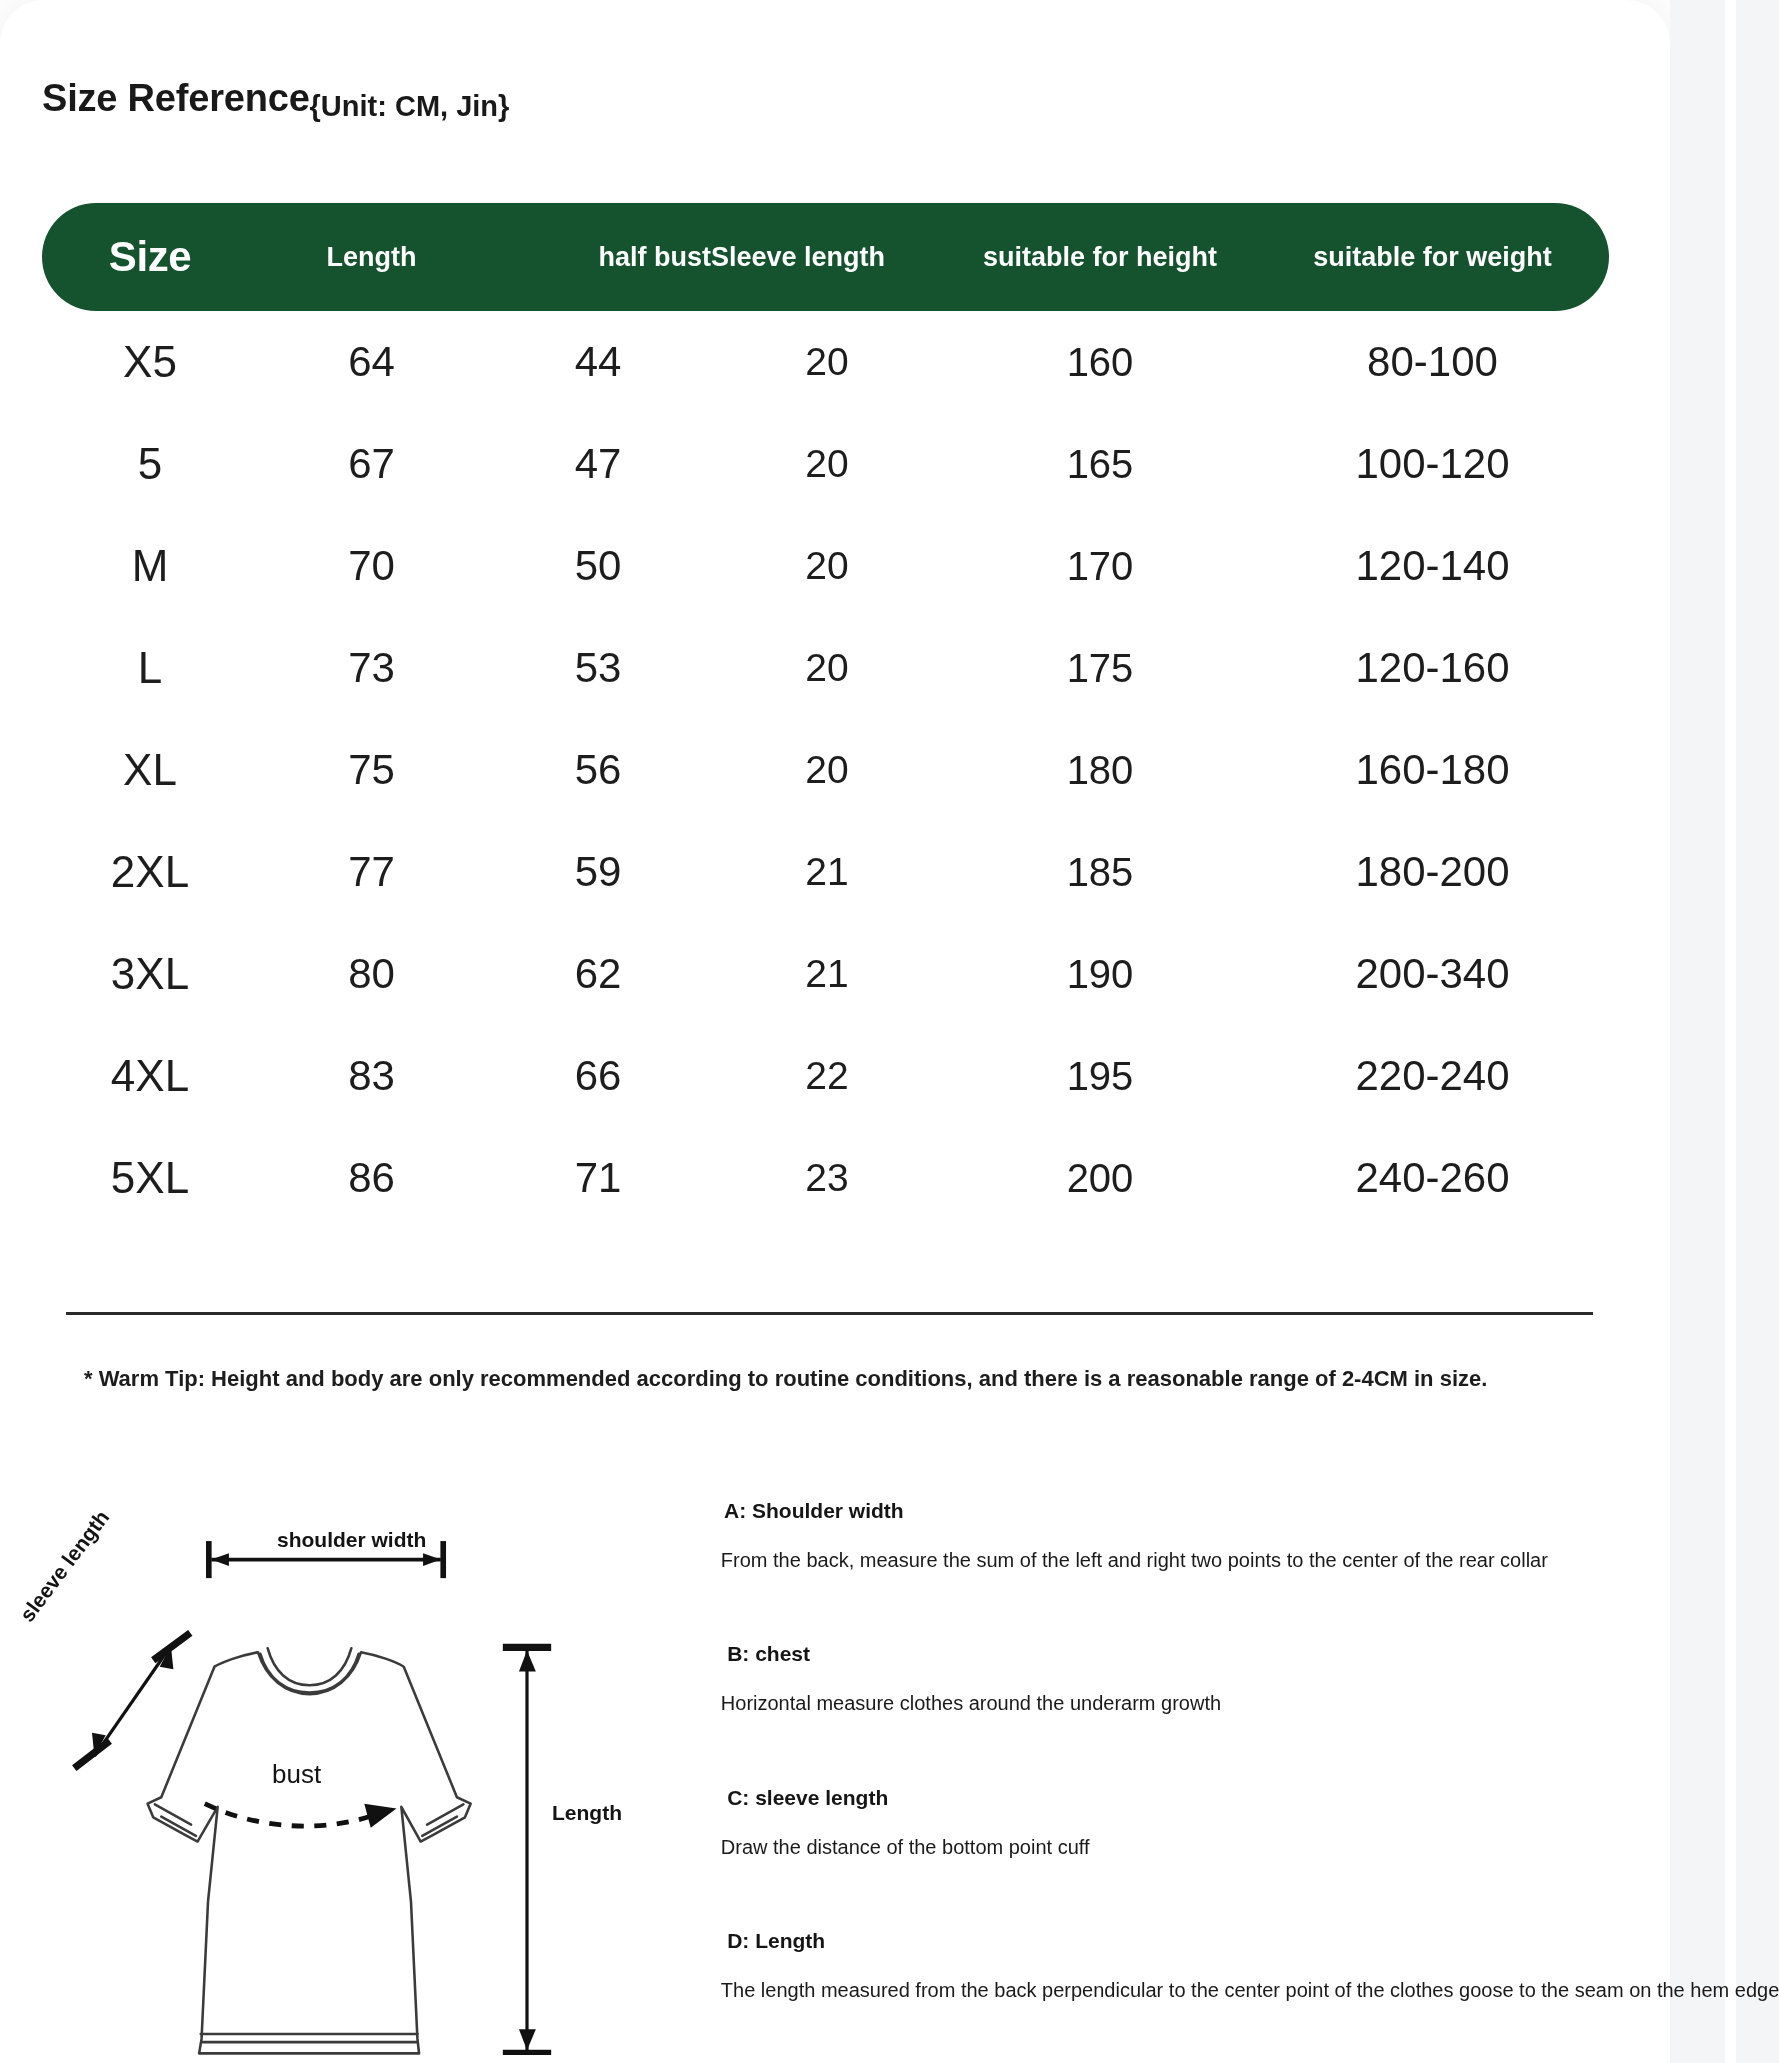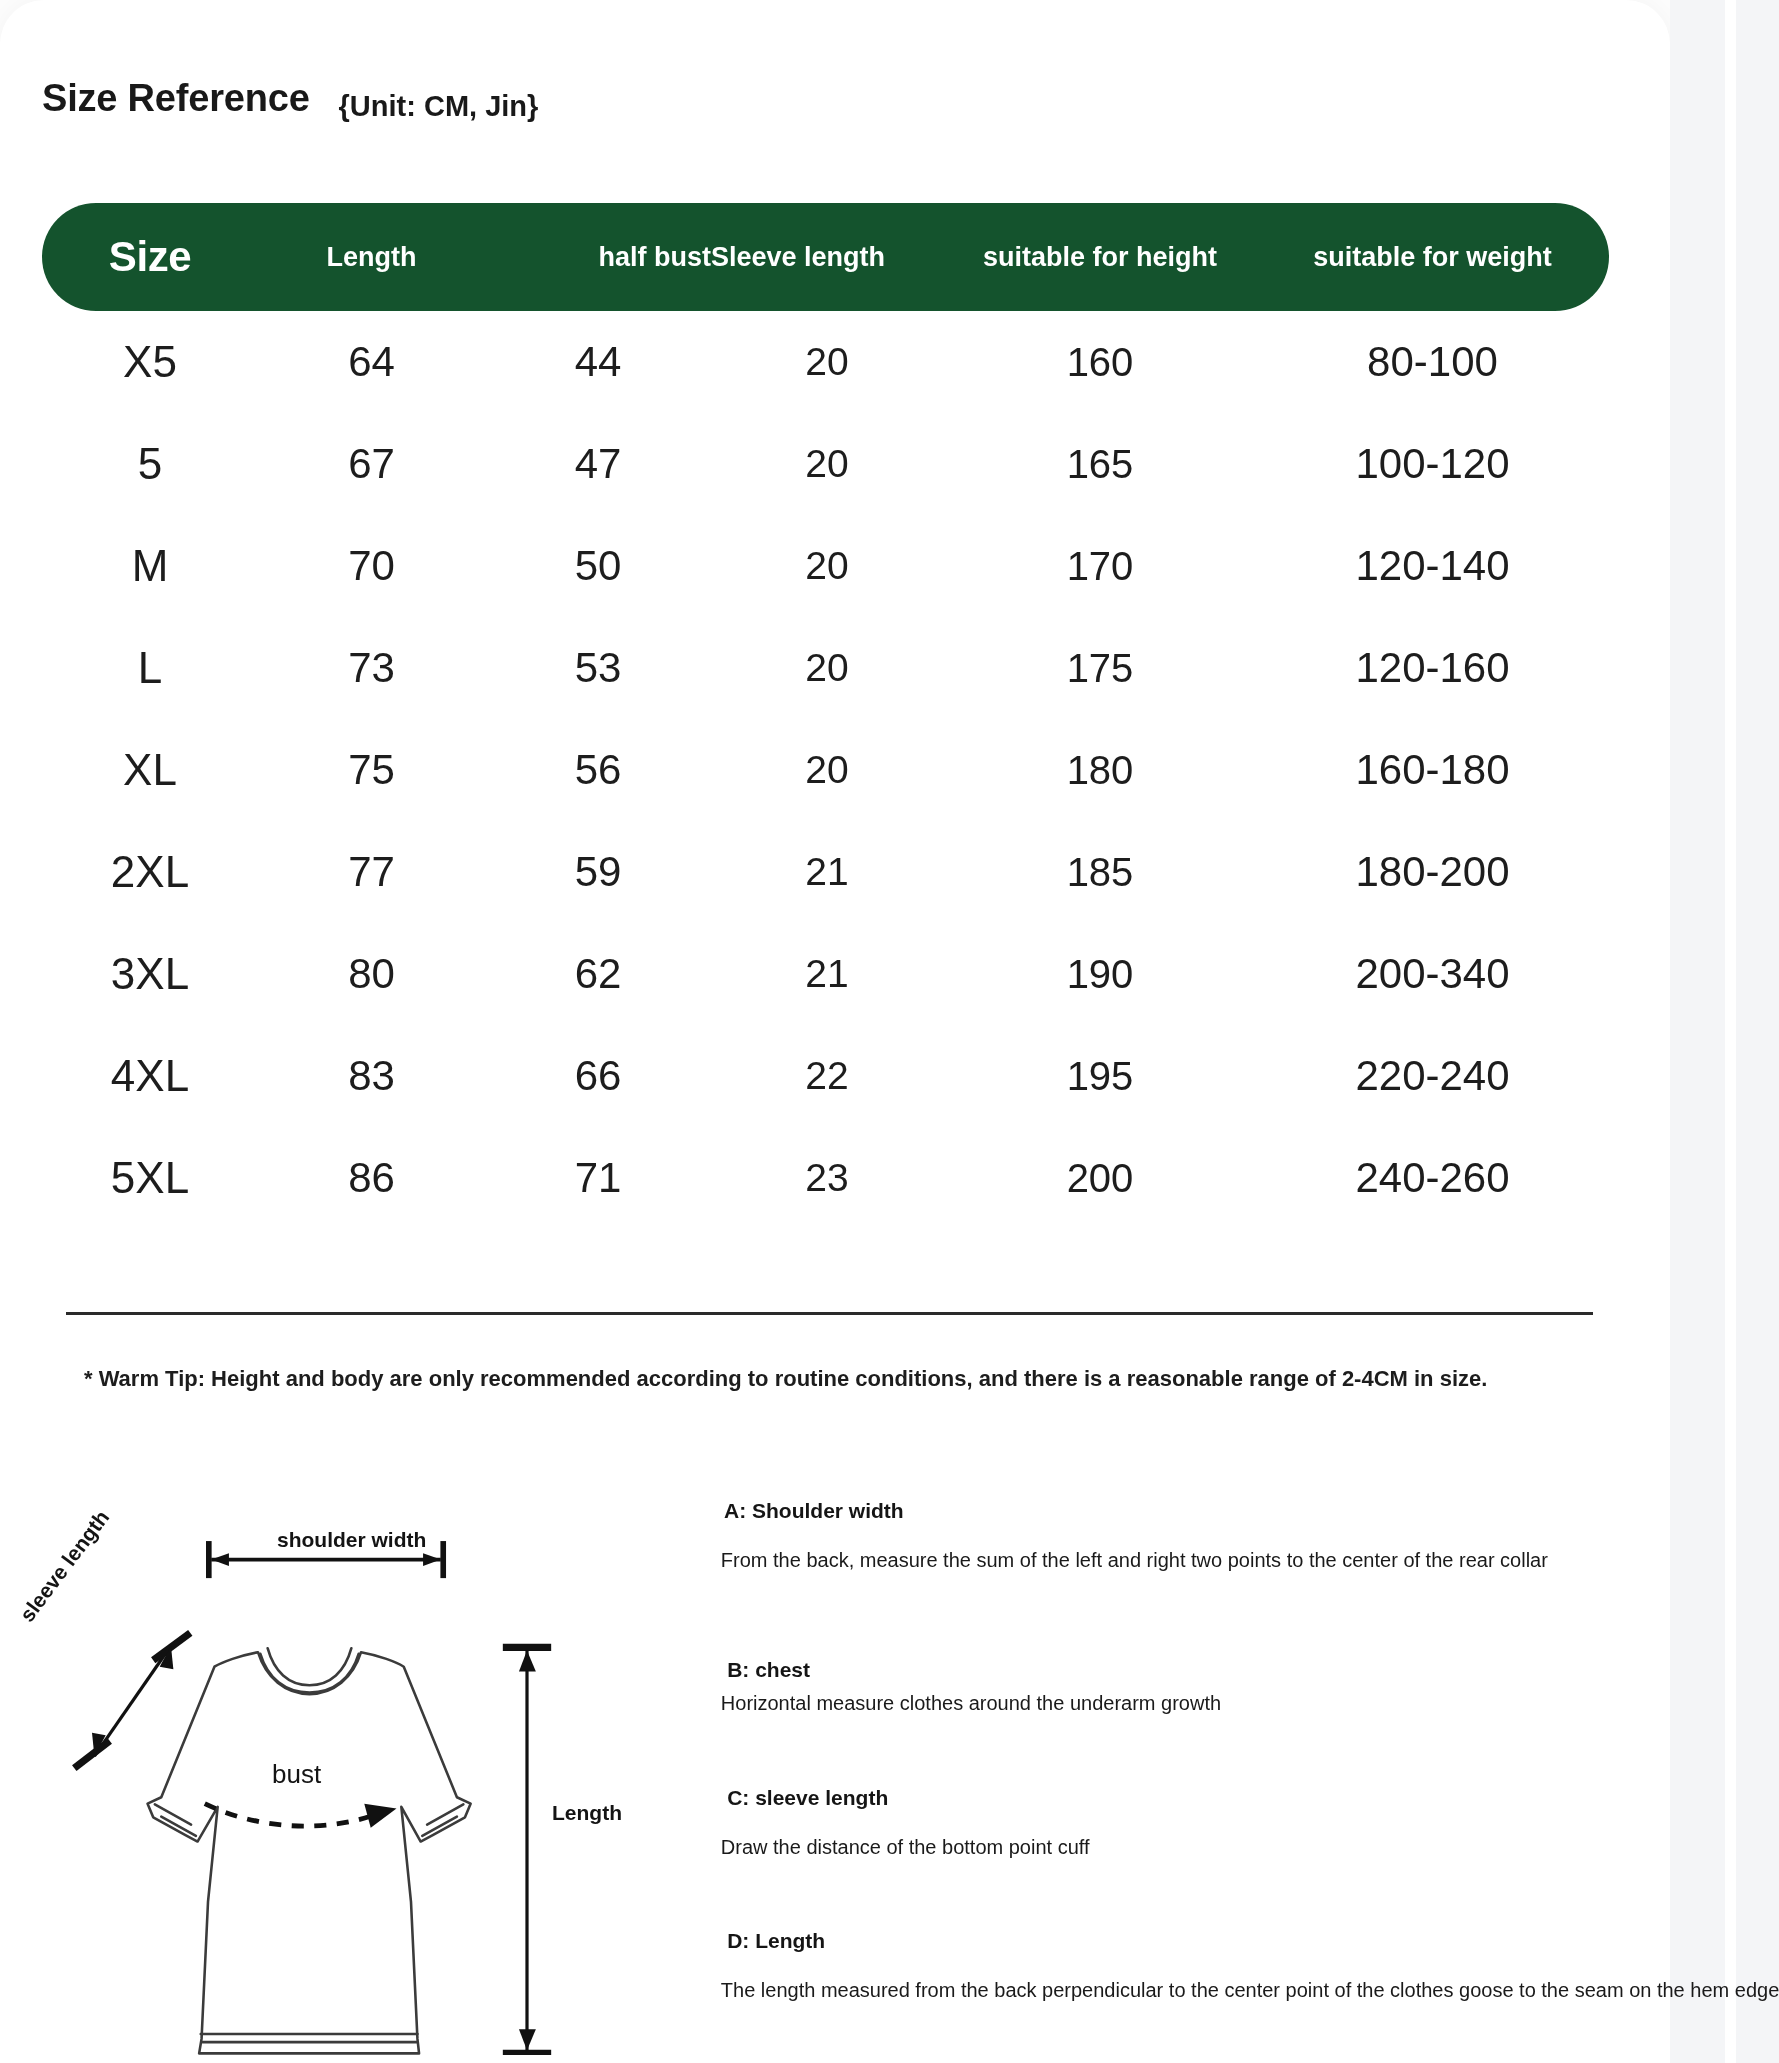--- a/index.html
+++ b/index.html
@@ -50,21 +50,20 @@
   }
 
   
   #title-row {
     position: absolute;
     left: 42px;
     top: 77px;
     display: flex;
     align-items: baseline;
     white-space: nowrap;
-    gap: 29px;
   }
   #title-main {
     font-size: 38px;
     font-weight: 700;
     color: #191919;
     letter-spacing: -0.2px;
   }
   #title-unit {
     font-size: 29px;
     font-weight: 700;
@@ -203,21 +202,21 @@
   }
   .def-desc {
     font-size: 20px;
     font-weight: 400;
     color: #1a1a1a;
     white-space: nowrap;
   }
   .def-block { position: absolute; left: 0; text-align: right; }
   #def-a { top: 0px; }
   #def-a-d { top: 50px; left: -3.2px; }
-  #def-b { top: 143px; left: 3.2px; margin-top: 16px; }
+  #def-b { top: 143px; left: 3.2px; }
   #def-b-d { top: 193px; left: -3.2px; }
   #def-c { top: 287px; left: 3.2px; }
   #def-c-d { top: 337px; left: -3.2px; }
   #def-d { top: 430px; left: 3.2px; }
   #def-d-d { top: 480px; left: -3.2px; }
 </style>
 </head>
 <body>
 
 <div id="page">

